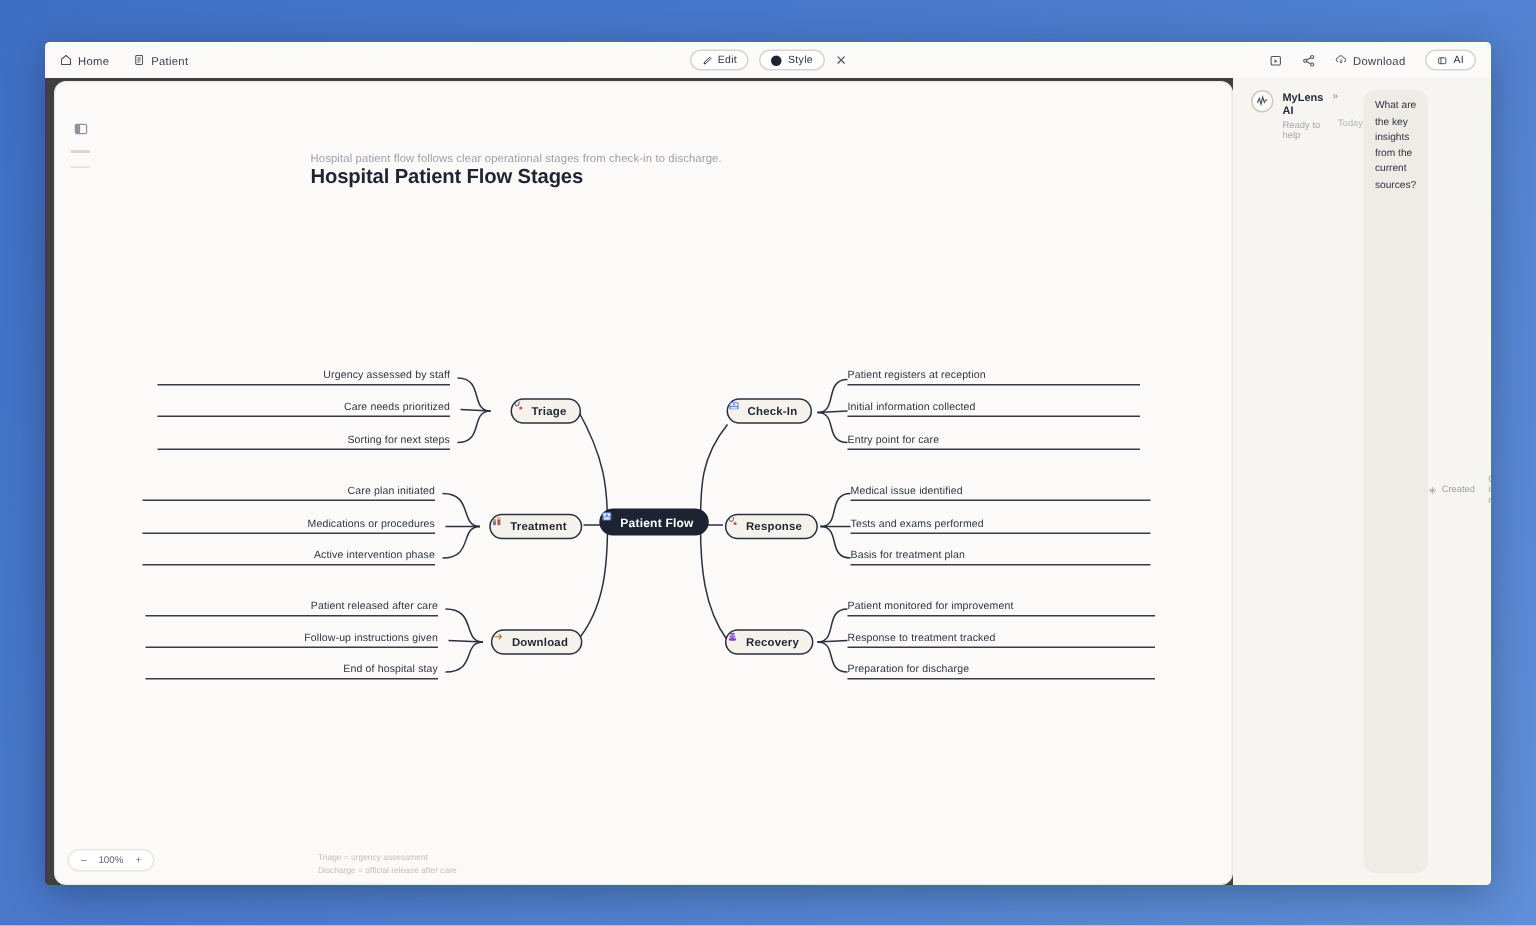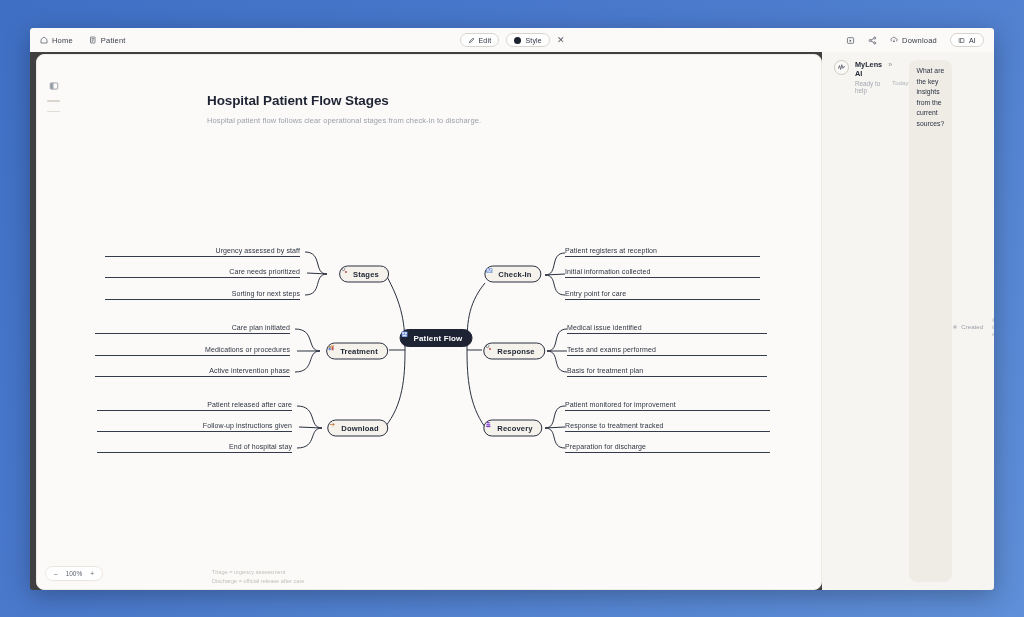--- a/index.html
+++ b/index.html
@@ -299,22 +299,22 @@
             <rect x="2" y="3" width="12" height="10" rx="1.5"></rect>
               <path d="M6.4 3v10"></path>
               <rect x="2.6" y="3.6" width="3.2" height="8.8" fill="#8d939d" stroke="none"></rect>
           </svg>
         </div>
         <div class="rail-line"></div>
         <div class="rail-line thin"></div>
       </div>
 
       <div id="doc-head">
+        <div id="doc-sub">Hospital patient flow follows clear operational stages from check-in to discharge.</div>
         <div id="doc-title">Hospital Patient Flow Stages</div>
-        <div id="doc-sub">Hospital patient flow follows clear operational stages from check-in to discharge.</div>
       </div>
 
       <div id="mindmap">
         <svg width="786" height="540">
           <g fill="none" stroke="#2a3040" stroke-width="1">
 
             <path d="M430 295 C430 270, 430 250, 448 228"></path>
             <path d="M430 295 L445 295"></path>
             <path d="M430 295 C430 322, 432 350, 448 372"></path>
 
@@ -341,41 +341,41 @@
             <path d="M283 296 C269 296, 279 274, 258 274"></path>
             <path d="M283 296 L260 296"></path>
             <path d="M283 296 C269 296, 279 317, 258 317"></path>
 
             <path d="M285 373 C271 373, 281 351, 260 351"></path>
             <path d="M285 373 L262 372"></path>
             <path d="M285 373 C271 373, 281 393, 260 393"></path>
           </g>
         </svg>
 
-        <div class="node root" style="left:399px; top:283px;">
+        <div class="node root" style="left:399px; top:293px;">
           <span class="nicon">
             <svg width="8" height="8" viewBox="0 0 16 16">
                 <rect x="2" y="3" width="12" height="11" rx="1.3" fill="#5b7fd4"></rect>
                 <rect x="3.4" y="4.4" width="9.2" height="4" fill="#e8eefb"></rect>
                 <path d="M7.2 5.2h1.6v3H7.2z" fill="#5b7fd4"></path>
                 <path d="M6.4 6.2h3.2v1H6.4z" fill="#5b7fd4"></path>
                 <rect x="4" y="9.6" width="8" height="3.2" fill="#dfe7f7"></rect>
               </svg>
           </span>
           <span>Patient Flow</span>
         </div>
 
         <div class="node branch" style="left:327px; top:219px;">
           <span class="nicon">
             <svg width="8" height="8" viewBox="0 0 16 16" fill="none">
                 <path d="M4 2.5v3.2a2.6 2.6 0 005.2 0V2.5" stroke="#3c4252" stroke-width="1.1"></path>
                 <circle cx="11.6" cy="11" r="2.1" fill="#c2534b"></circle>
               </svg>
           </span>
-          <span>Stages</span>
+          <span>Triage</span>
         </div>
         <div class="leaf l" style="left:68px; top:197px; width:195px;">Urgency assessed by staff</div>
         <div class="leaf l" style="left:68px; top:218px; width:195px;">Care needs prioritized</div>
         <div class="leaf l" style="left:68px; top:240px; width:195px;">Sorting for next steps</div>
 
         <div class="node branch" style="left:320px; top:296px;">
           <span class="nicon">
             <svg width="8" height="8" viewBox="0 0 16 16">
                 <rect x="3" y="5" width="4" height="8.4" rx="1" fill="#5b7fd4"></rect>
                 <rect x="3" y="5" width="4" height="3.4" fill="#c9a24a"></rect>

